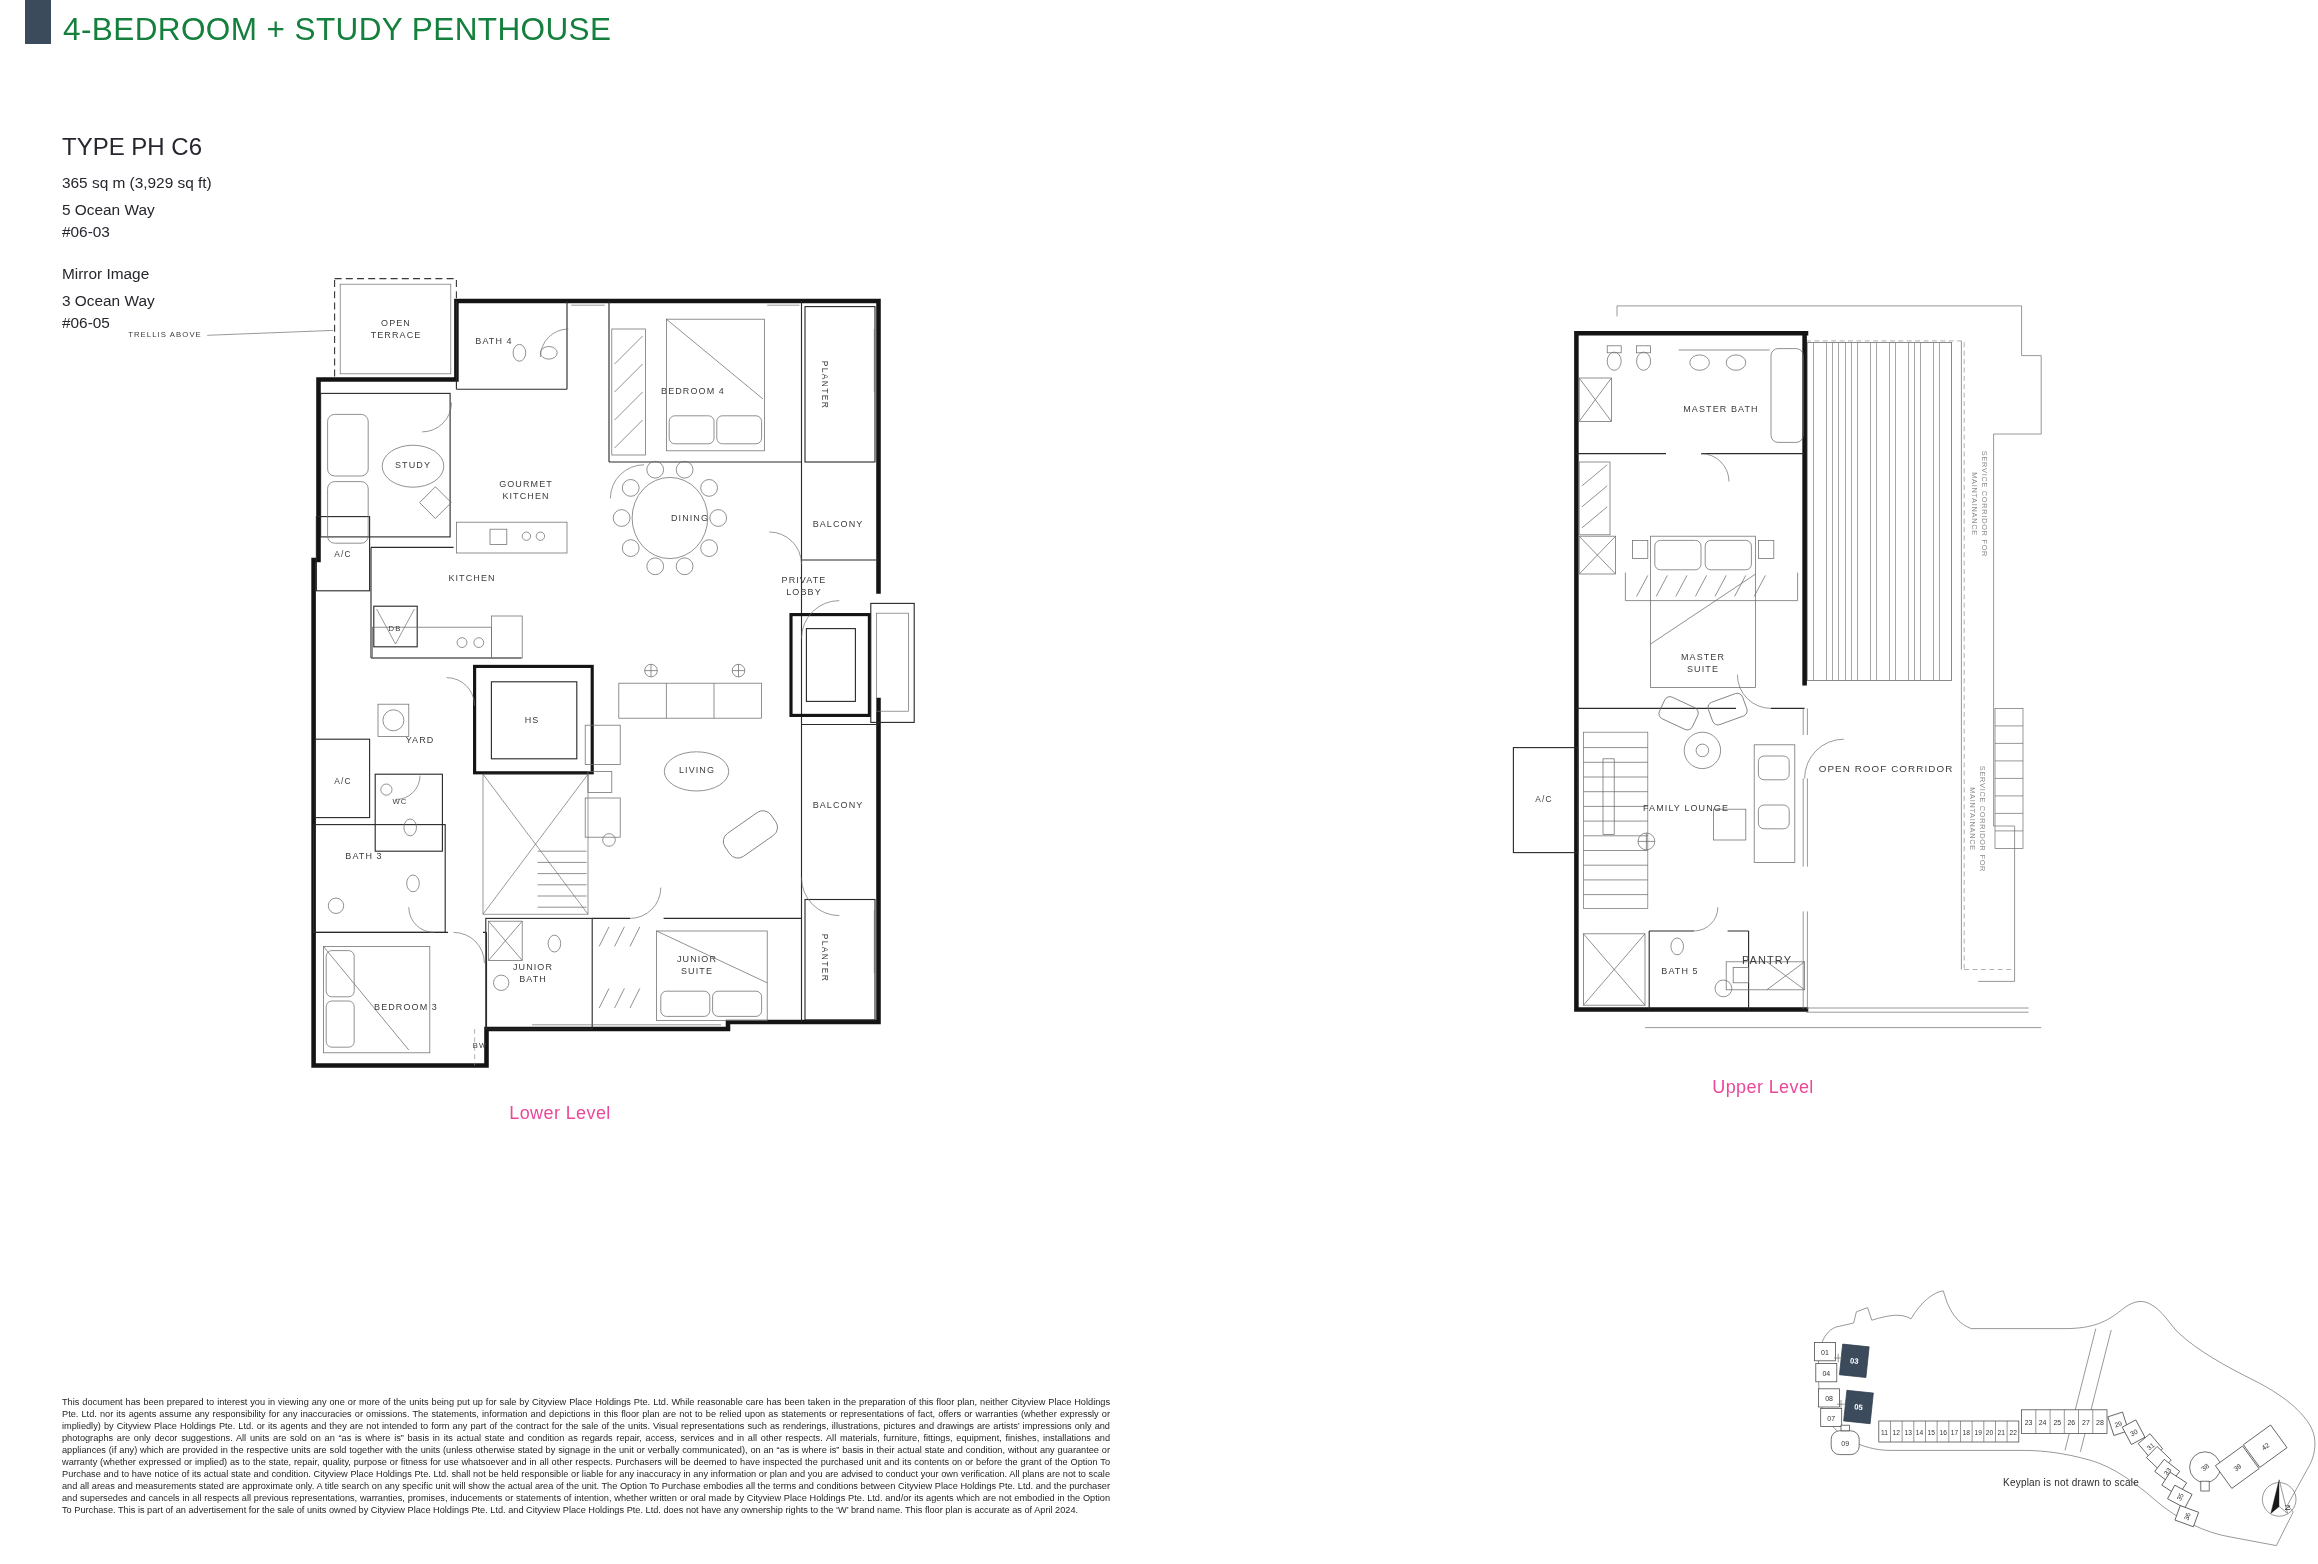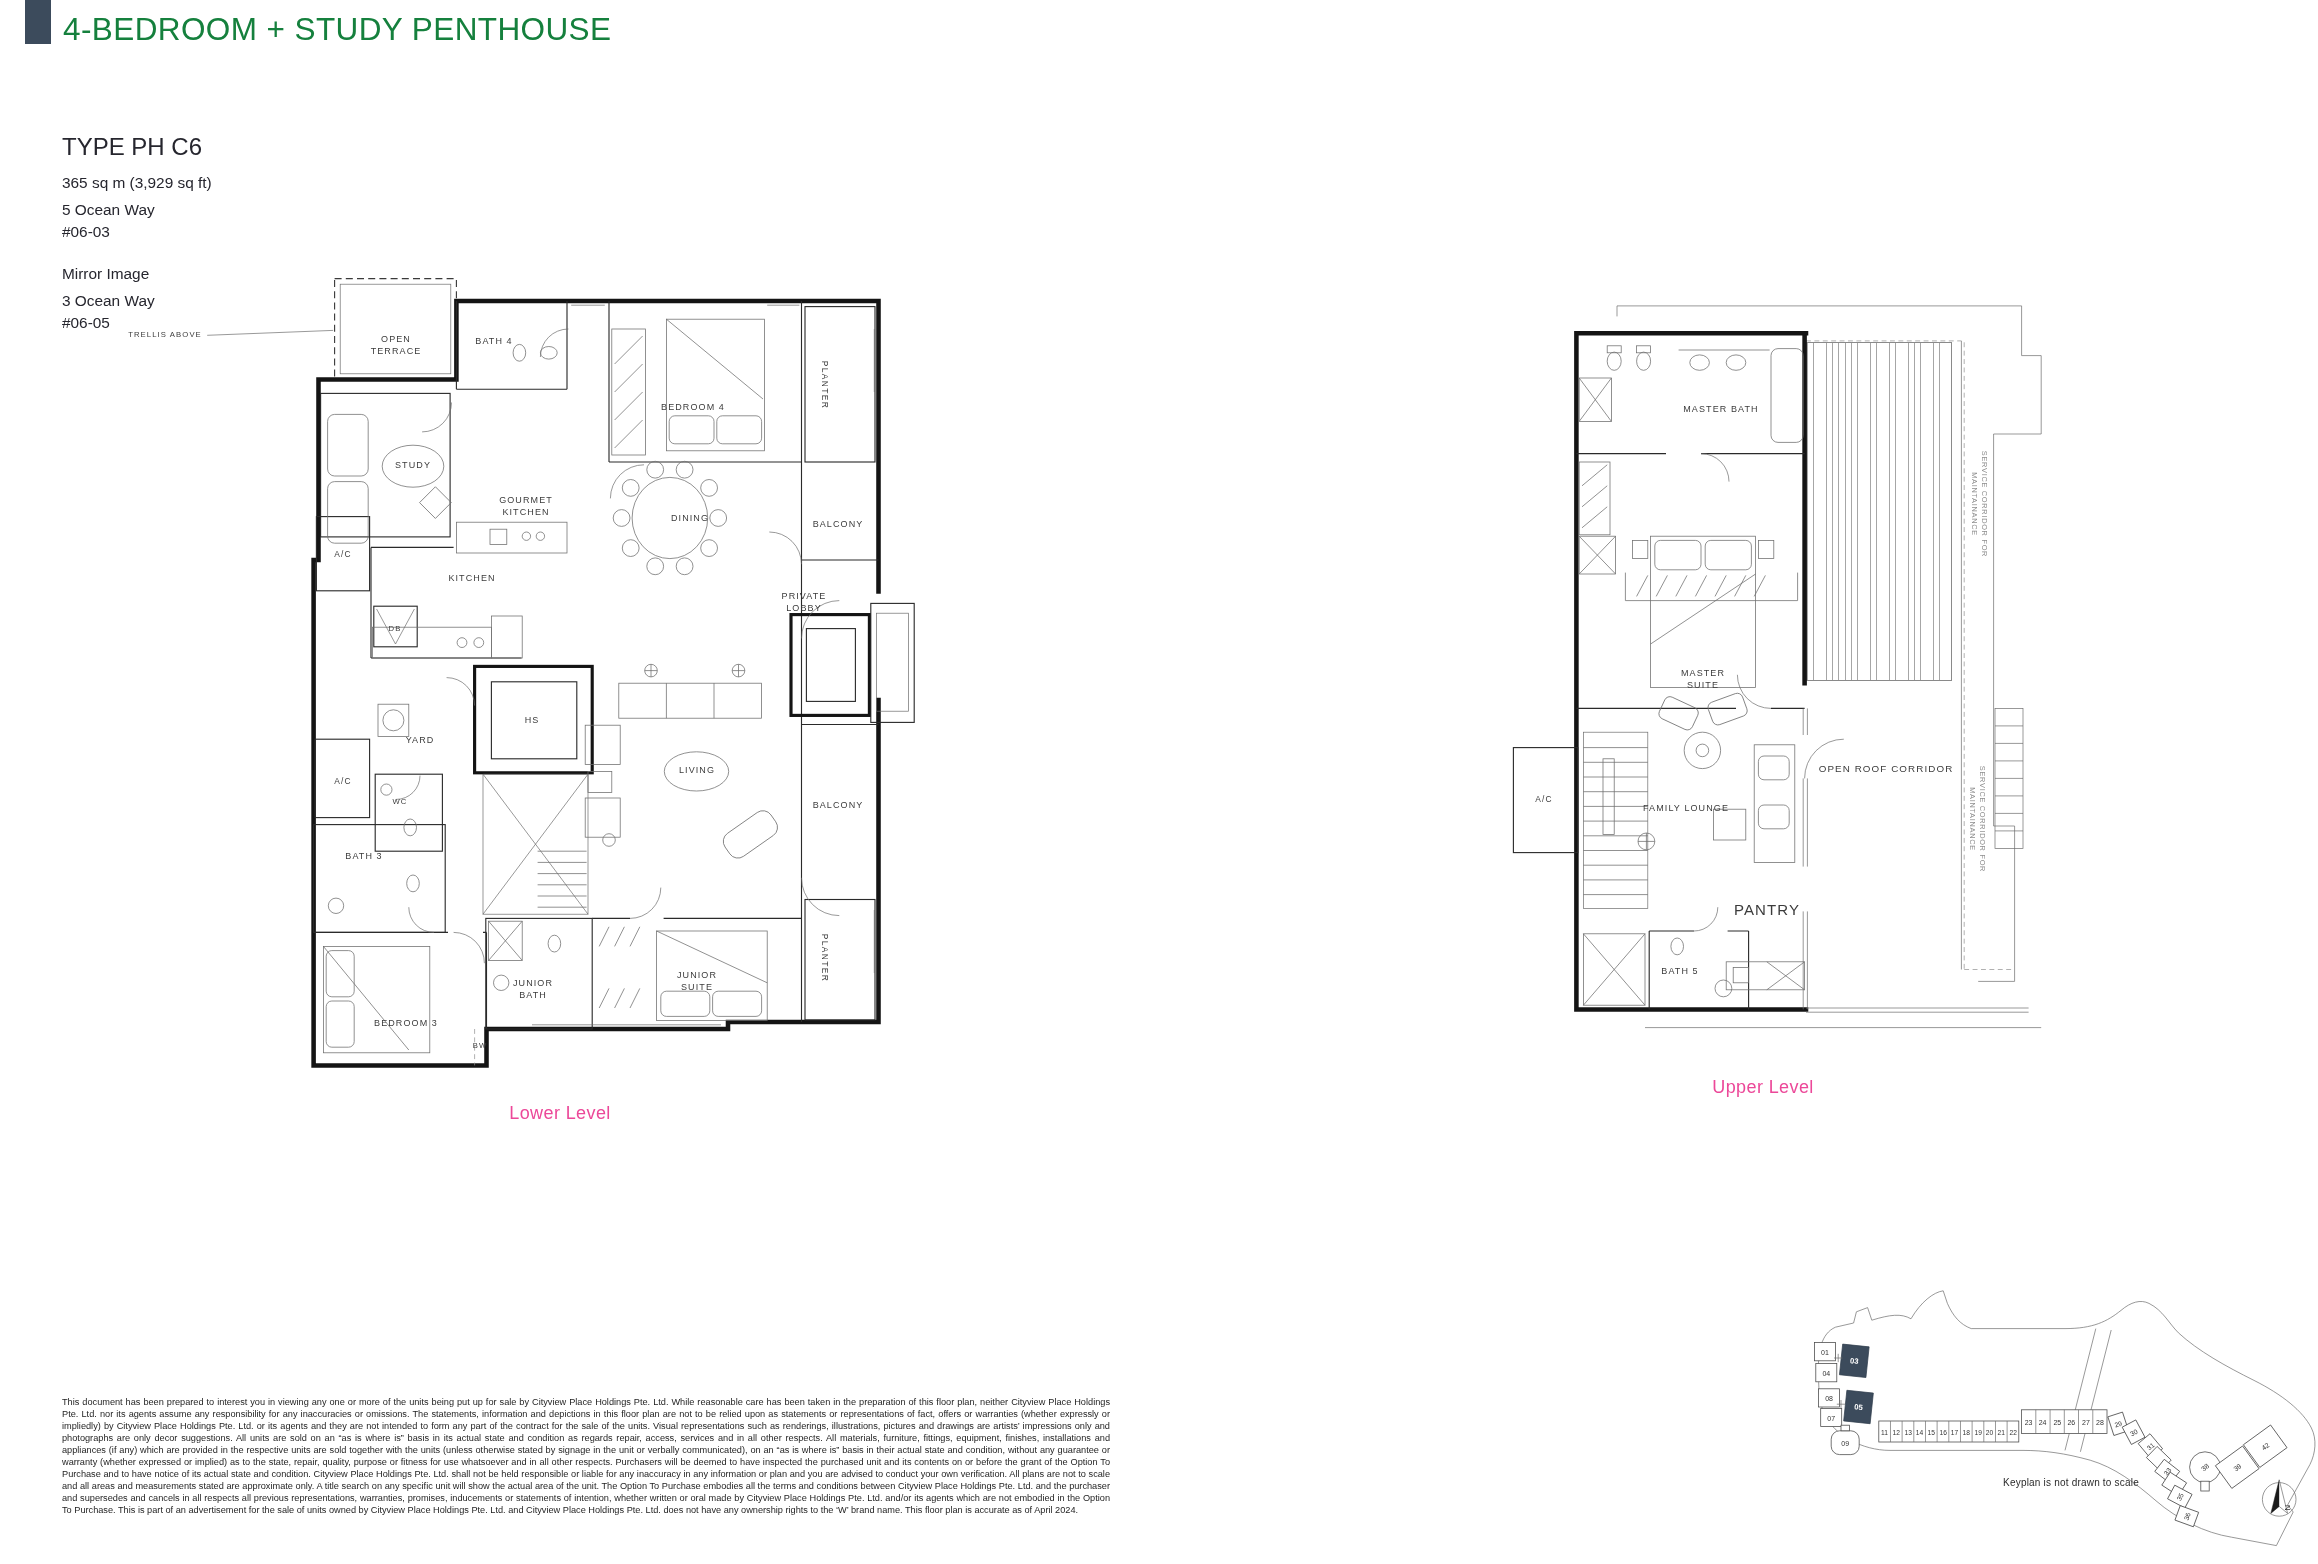--- a/index.html
+++ b/index.html
@@ -7,21 +7,21 @@
     width:2319px; height:1565px; position:relative; background:#ffffff;
     font-family:"Liberation Sans", sans-serif; overflow:hidden;
   }
   .abs { position:absolute; }
   
   .pl {
     position:absolute; transform:translate(-50%,-50%);
     text-align:center; color:#3b3b3b; letter-spacing:1.1px; line-height:1.3;
     white-space:nowrap;
   }
-  .pl.wrap { white-space:normal;margin-top:16px; }
+  .pl.wrap { white-space:normal; }
   .plr { position:absolute; transform:translate(-50%,-50%) rotate(90deg);
     text-align:center; color:#3b3b3b; letter-spacing:1.4px; white-space:nowrap; }
   .plr.corr { color:#8d8d8d; letter-spacing:0.7px; white-space:normal; line-height:1.35; }
   .caption { position:absolute; transform:translate(-50%,-50%); font-size:18px; color:#ec4899; letter-spacing:0.4px; white-space:nowrap; }
   
   .accent-bar { left:25px; top:0; width:26px; height:44px; background:#3c4b5c; }
   .page-title { left:63px; top:11px; font-size:31.5px; color:#15803d; letter-spacing:0.4px; white-space:nowrap; }
   .info { color:#26262e; white-space:nowrap; }
   
   .disclaimer {
@@ -320,21 +320,21 @@
     <rect x="2262" y="1334" width="88" height="102" class="fx"></rect>
     <path class="fx" d="M2262,1334 l88,102 M2262,1436 l88,-102"></path>
   </g>
 </svg>
 
 <div class="pl" style="left:1721px;top:410px;font-size:9px;">MASTER BATH</div>
 <div class="pl wrap" style="left:1703px;top:664px;width:60px;font-size:9px;">MASTER SUITE</div>
 <div class="pl" style="left:1544px;top:799px;font-size:8.4px;">A/C</div>
 <div class="pl" style="left:1686px;top:809px;font-size:9px;">FAMILY LOUNGE</div>
 <div class="pl" style="left:1886px;top:769px;font-size:9.8px;">OPEN ROOF CORRIDOR</div>
-<div class="pl" style="left:1767px;top:910px;font-size:15px;">PANTRY</div>
+<div class="pl" style="left:1767px;top:960px;font-size:11px;">PANTRY</div>
 <div class="pl" style="left:1680px;top:972px;font-size:9px;">BATH 5</div>
 <div class="plr corr" style="left:1979px;top:504px;width:119px;font-size:7.4px;">SERVICE CORRIDOR FOR MAINTAINANCE</div>
 <div class="plr corr" style="left:1977px;top:819px;width:119px;font-size:7.4px;">SERVICE CORRIDOR FOR MAINTAINANCE</div>
 <div class="caption" style="left:1763px;top:1087px;">Upper Level</div>
 
 <svg class="abs" style="left:1792px;top:1295px;" width="532" height="266" viewBox="2560 1850 760 380">
   <g>
     <path class="w1" d="M2598,1968 C2596,1930 2602,1905 2622,1896 L2648,1890 L2652,1874 L2668,1868 L2674,1886 C2700,1878 2716,1876 2730,1884 C2744,1860 2762,1846 2776,1844 L2782,1862 C2790,1880 2800,1892 2816,1898 L2950,1898 C2990,1898 3010,1888 3030,1872 C3044,1860 3058,1856 3070,1862 C3090,1872 3098,1890 3112,1904 C3140,1930 3180,1952 3220,1972 C3260,1992 3290,2016 3302,2040 C3310,2056 3308,2076 3300,2092 L3268,2150 L3276,2160 L3252,2208 L3188,2196 C3150,2190 3110,2170 3080,2144 C3050,2118 3020,2096 2986,2086 C2950,2076 2920,2072 2890,2072 L2700,2072 C2660,2072 2620,2050 2606,2020 C2600,2006 2598,1988 2598,1968 Z"></path>
     <path class="w1" d="M2994,1898 L2950,2072 M3016,1900 L2972,2074"></path>
   </g>

